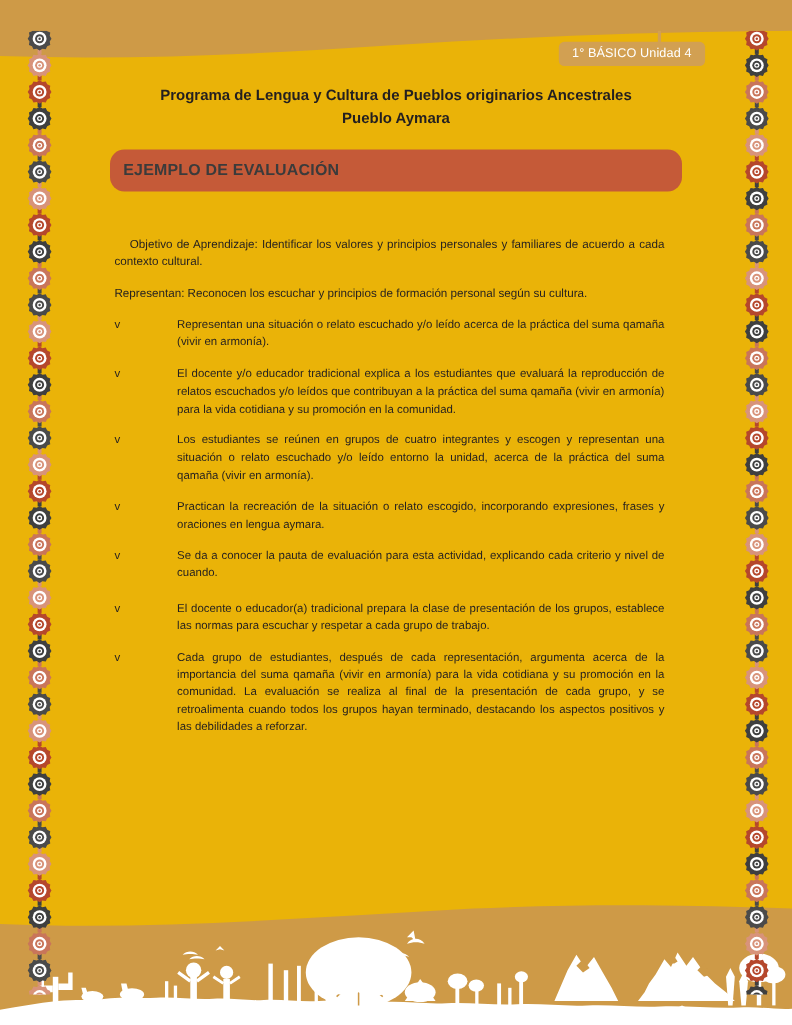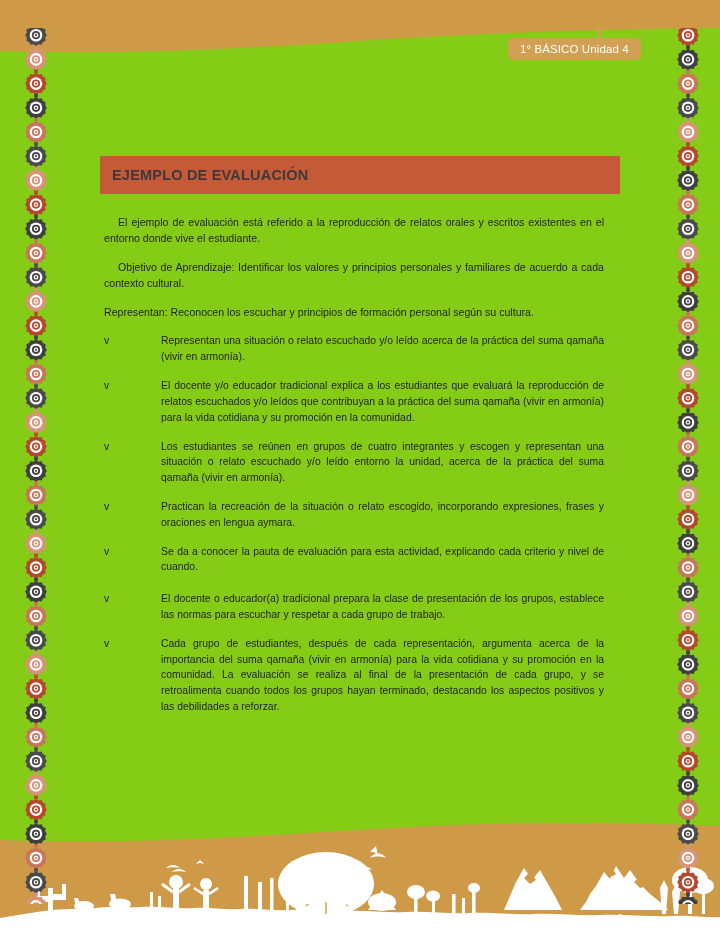--- a/index.html
+++ b/index.html
@@ -9,21 +9,21 @@
     height: 932px;
     background: #ffffff;
     font-family: "Liberation Sans", sans-serif;
     overflow: hidden;
   }
 
   .page {
     position: relative;
     width: 720px;
     height: 932px;
-    background: #84cc16;
+    background: #eab308;
     overflow: hidden;
   }
 
   
   .header-band {
     position: absolute;
     top: 0; left: 0;
     width: 720px;
     height: 66px;
     z-index: 1;
@@ -88,28 +88,29 @@
     text-align: center;
     font-size: 13.6px;
     font-weight: bold;
     color: #231f20;
     line-height: 1.55;
   }
 
   
   .banner {
     position: absolute;
-    top: 156px;
+    top: 136px;
     left: 100px;
     width: 520px;
     height: 38px;
     background: #c55a38;
     display: flex;
     align-items: center;
     z-index: 3;
+    border-radius: 13px;
   }
   .banner-title {
     padding-left: 12px;
     font-size: 14.5px;
     font-weight: bold;
     color: #3b3b3b;
     letter-spacing: 0.2px;
   }
 
   
@@ -370,29 +371,32 @@
           <rect x="10.2" y="885.1999999999999" width="3.6" height="7" fill="#c9755a"></rect>
           <use xlink:href="#medallion" y="867.1999999999999" fill="#3f3f3f"></use>
           <rect x="10.2" y="909.4" width="3.6" height="7" fill="#4a4a4a"></rect>
           <use xlink:href="#medallion" y="891.4" fill="#c9755a"></use>
         </g>
     </svg>
   </div>
 
   <div class="content">
 
+    <div class="doc-title">
+      <span>Programa de Lengua y Cultura de Pueblos originarios Ancestrales</span><br>
+      <span>Pueblo Aymara</span>
+    </div>
 
     <div class="banner">
       <div class="banner-title">EJEMPLO DE EVALUACIÓN</div>
     </div>
 
     <div class="body-block">
 
 
-      <div class="para indent">El ejemplo de evaluación está referido a la reproducción de relatos orales y escritos existentes en el entorno donde vive el estudiante.</div>
 
       <div class="para indent">
         <b>Objetivo de Aprendizaje:</b><span> Identificar los valores y principios personales y familiares de acuerdo a cada contexto cultural.</span>
       </div>
 
       <div class="para">
         <b>Representan:</b><span> Reconocen los escuchar y principios de formación personal según su cultura.</span>
       </div>
 
       <div class="bullet-list">

